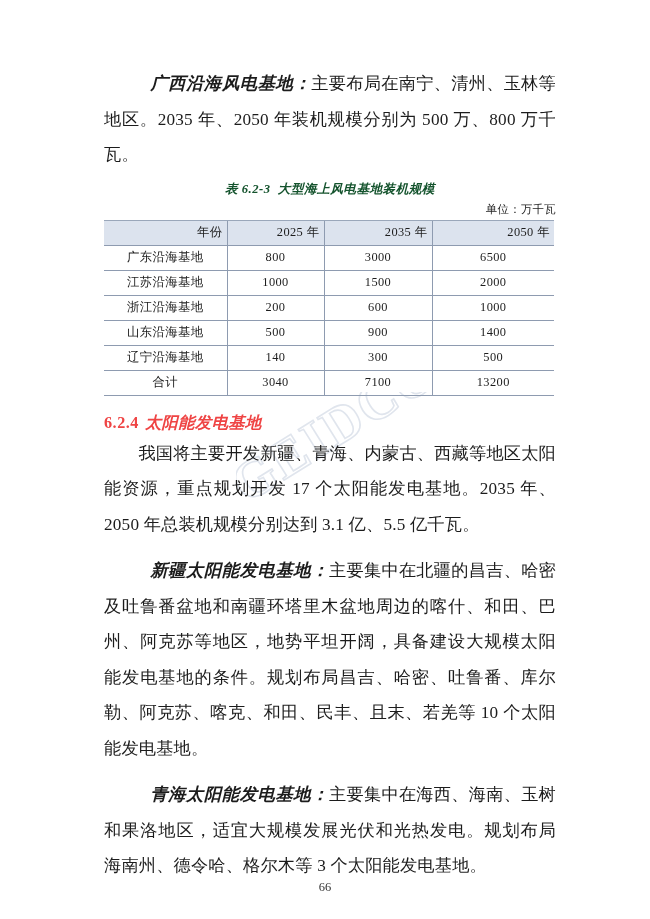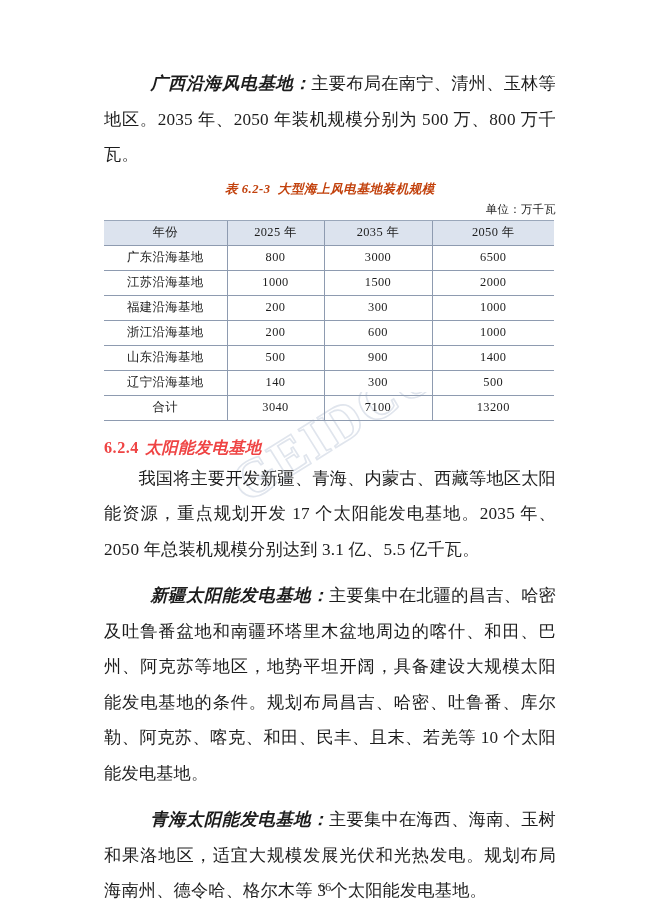--- a/index.html
+++ b/index.html
@@ -63,21 +63,21 @@
   }
 
   
   .table-caption {
     margin: 8px 0 0 0;
     text-align: center;
     font-size: 12.6px;
     font-weight: bold;
     font-style: italic;
     letter-spacing: 0.5px;
-    color: #c2410c;
+    color: #14532d;
   }
   .table-unit {
     margin: 4px 0 3px 0;
     text-align: right;
     font-size: 11.4px;
     color: #222;
     letter-spacing: 0.3px;
   }
 
   
@@ -103,20 +103,21 @@
     height: 19px;
     box-sizing: border-box;
     letter-spacing: 0.4px;
   }
   table.data-table thead th {
     background: #dce3ee;
     border-top: 1px solid #9aa7ba;
     border-bottom: 1px solid #8e9bb0;
     font-weight: normal;
     height: 22px;
+    text-align: right;
   }
   
   table.data-table th + th,
   table.data-table td + td {
     border-left: 1px solid #8e9bb0;
   }
   table.data-table tr.total-row td {
     border-top: 1.6px solid #6f7d93;
     border-bottom: 1px solid #8e9bb0;
   }
@@ -192,26 +193,20 @@
           <td>3000</td>
           <td>6500</td>
         </tr>
         <tr>
           <td>江苏沿海基地</td>
           <td>1000</td>
           <td>1500</td>
           <td>2000</td>
         </tr>
         <tr>
-          <td>福建沿海基地</td>
-          <td>200</td>
-          <td>300</td>
-          <td>1000</td>
-        </tr>
-        <tr>
           <td>浙江沿海基地</td>
           <td>200</td>
           <td>600</td>
           <td>1000</td>
         </tr>
         <tr>
           <td>山东沿海基地</td>
           <td>500</td>
           <td>900</td>
           <td>1400</td>

